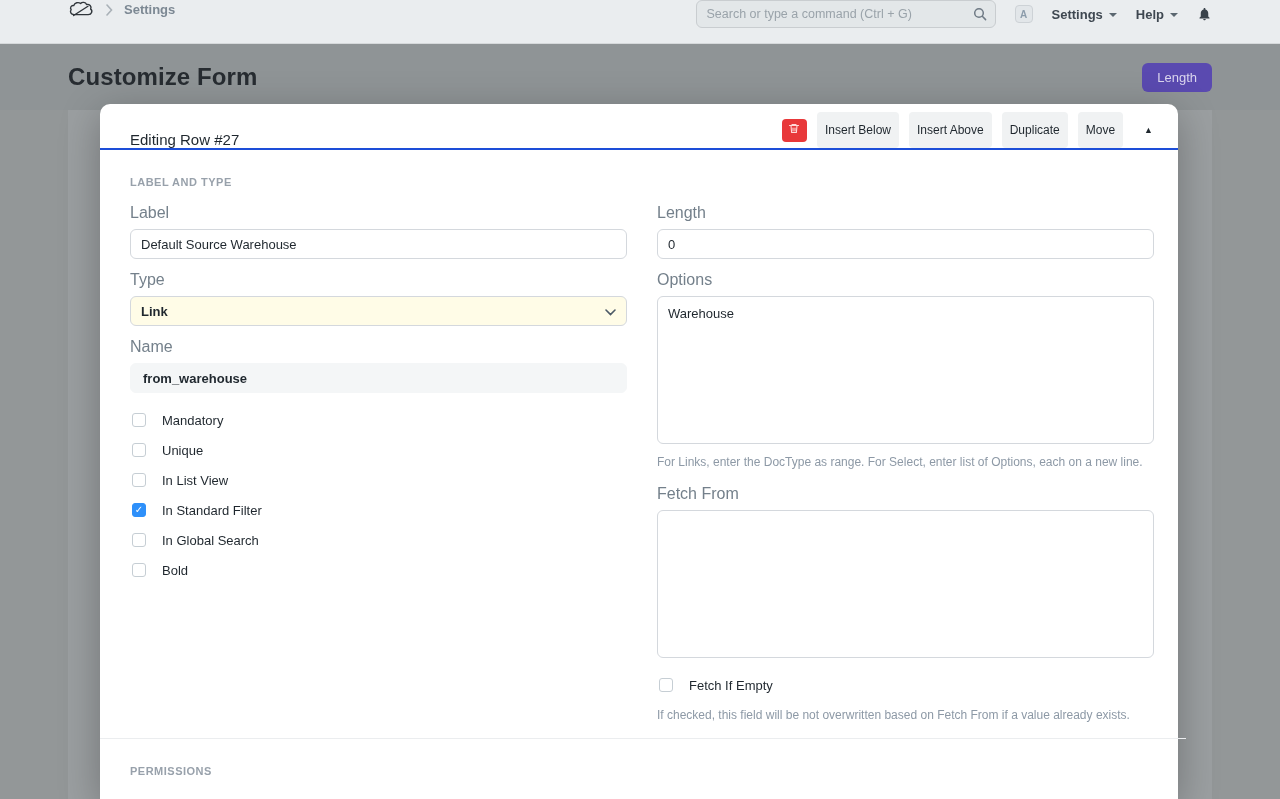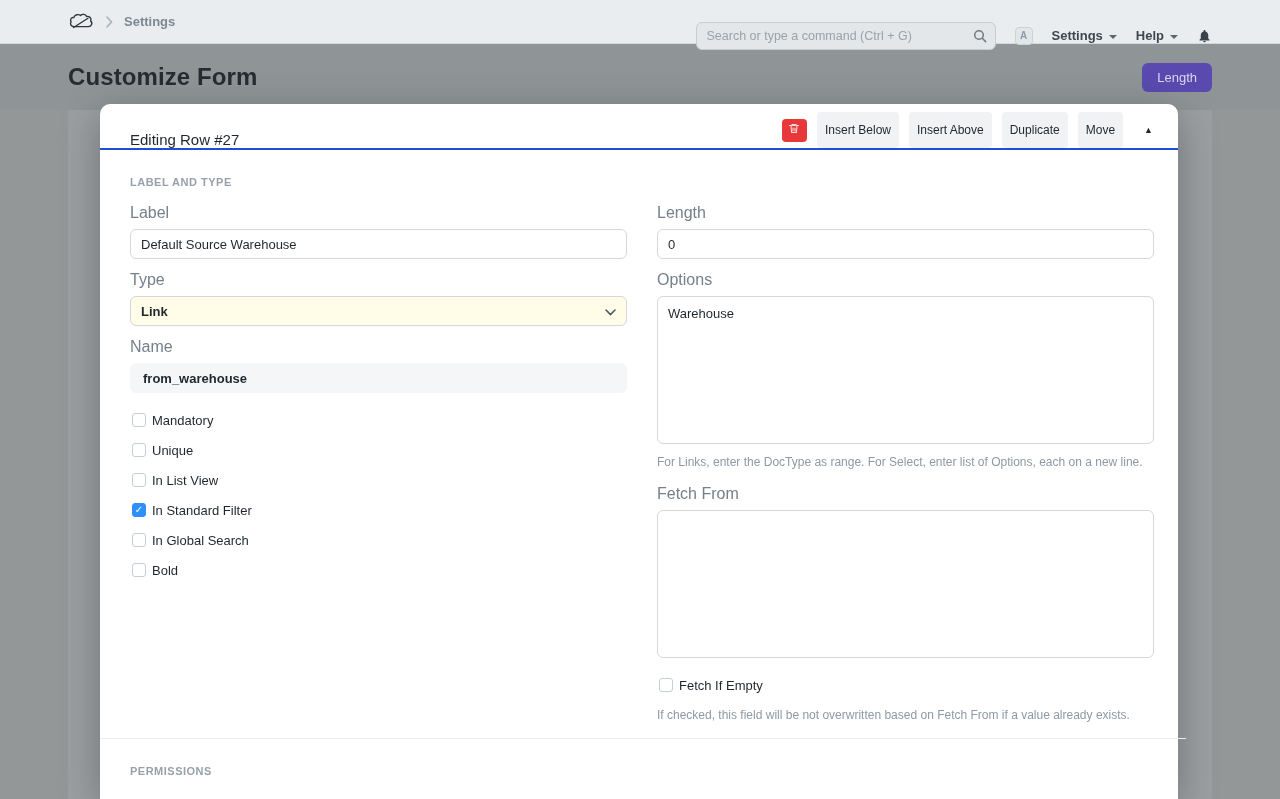--- a/index.html
+++ b/index.html
@@ -2,24 +2,24 @@
 <html style="--accent: #5a4ab0; --danger: #e8383a; --check: #2e90fa; --select-bg: #fffce7;"><head>
 <meta charset="utf-8">
 <style>
   * { margin:0; padding:0; box-sizing:border-box; }
   html,body { width:1280px; height:799px; overflow:hidden; }
   body { font-family:"Liberation Sans","DejaVu Sans",sans-serif; background:#939798; }
   .app { position:relative; width:1280px; height:799px; overflow:hidden; }
 
   
   .navbar { position:absolute; top:0; left:0; right:0; height:44px; background:#eaedef;
-            border-bottom:1px solid #d6d9db; display:flex; align-items:center;
+            border-bottom:1px solid #d6d9db; display:flex; align-items:flex-start;
             justify-content:space-between; padding:0 68px; z-index:30; }
   .nav-left { display:flex; align-items:center; gap:11px; }
-  .nav-right { display:flex; align-items:center; gap:19px;margin-top:28px; }
+  .nav-right { display:flex; align-items:center; gap:19px; }
   .logo { display:flex; align-items:center; cursor:pointer; }
   .crumb-sep { display:flex; align-items:center; }
   .breadcrumb-link { font-size:13px; font-weight:600; color:#7c8893; cursor:pointer; }
   .search-wrap { position:relative; width:300px; height:28px; }
   .search-input { width:100%; height:28px; background:#e3e7e9; border:1px solid #c9cdd0;
                   border-radius:6px; padding:0 30px 0 10px; font-size:12.5px; color:#4c5a67;
                   font-family:inherit; }
   .search-input::placeholder { color:#9aa3aa; }
   .search-icon { position:absolute; right:9px; top:7px; }
   .avatar { width:18px; height:18px; background:#e2e6e9; border:1px solid #cdd2d6; border-radius:4px;
@@ -62,21 +62,21 @@
   .form-group { margin-bottom:12px; }
   .form-label { display:block; font-size:16px; color:#74808b; margin-bottom:7px; }
   .control { width:100%; height:30px; border:1px solid #d4d8dd; border-radius:6px; padding:0 10px;
              font-size:13px; color:#1f272e; background:#fff; font-family:inherit; }
   textarea.control { height:148px; padding:8px 10px; resize:none; line-height:18px; }
   .control-select { display:flex; align-items:center; justify-content:space-between;
                     background:var(--select-bg); cursor:pointer; }
   .select-value { font-weight:700; font-size:13px; color:#1f272e; }
   .control-readonly { background:#f4f6f7; border-color:#f4f6f7; font-weight:700; padding:0 12px; }
   .check-group { margin-top:10px; }
-  .check-row { display:flex; align-items:center; height:30px; gap:6px; padding-left:2px; cursor:pointer; }
+  .check-row { display:flex; align-items:center; height:30px; gap:16px; padding-left:2px; cursor:pointer; }
   .checkbox { width:14px; height:14px; border:1px solid #c6ced4; border-radius:3px; background:#fff;
               display:flex; align-items:center; justify-content:center; flex:0 0 auto; }
   .checkbox.checked { background:var(--check); border-color:var(--check); }
   .checkbox.checked::after { content:'✓'; color:#fff; font-size:10px; font-weight:700; line-height:1; }
   .check-label { font-size:13px; color:#1f272e; }
   .help-text { font-size:12px; color:#8d99a6; line-height:17px; margin:6px 0 14px; }
   .help-text.tight { margin:7px 0 0; }
   .modal-divider { border-top:1px solid #ebedef; margin:14px -32px 0 -30px; }
 </style>
 </head>

